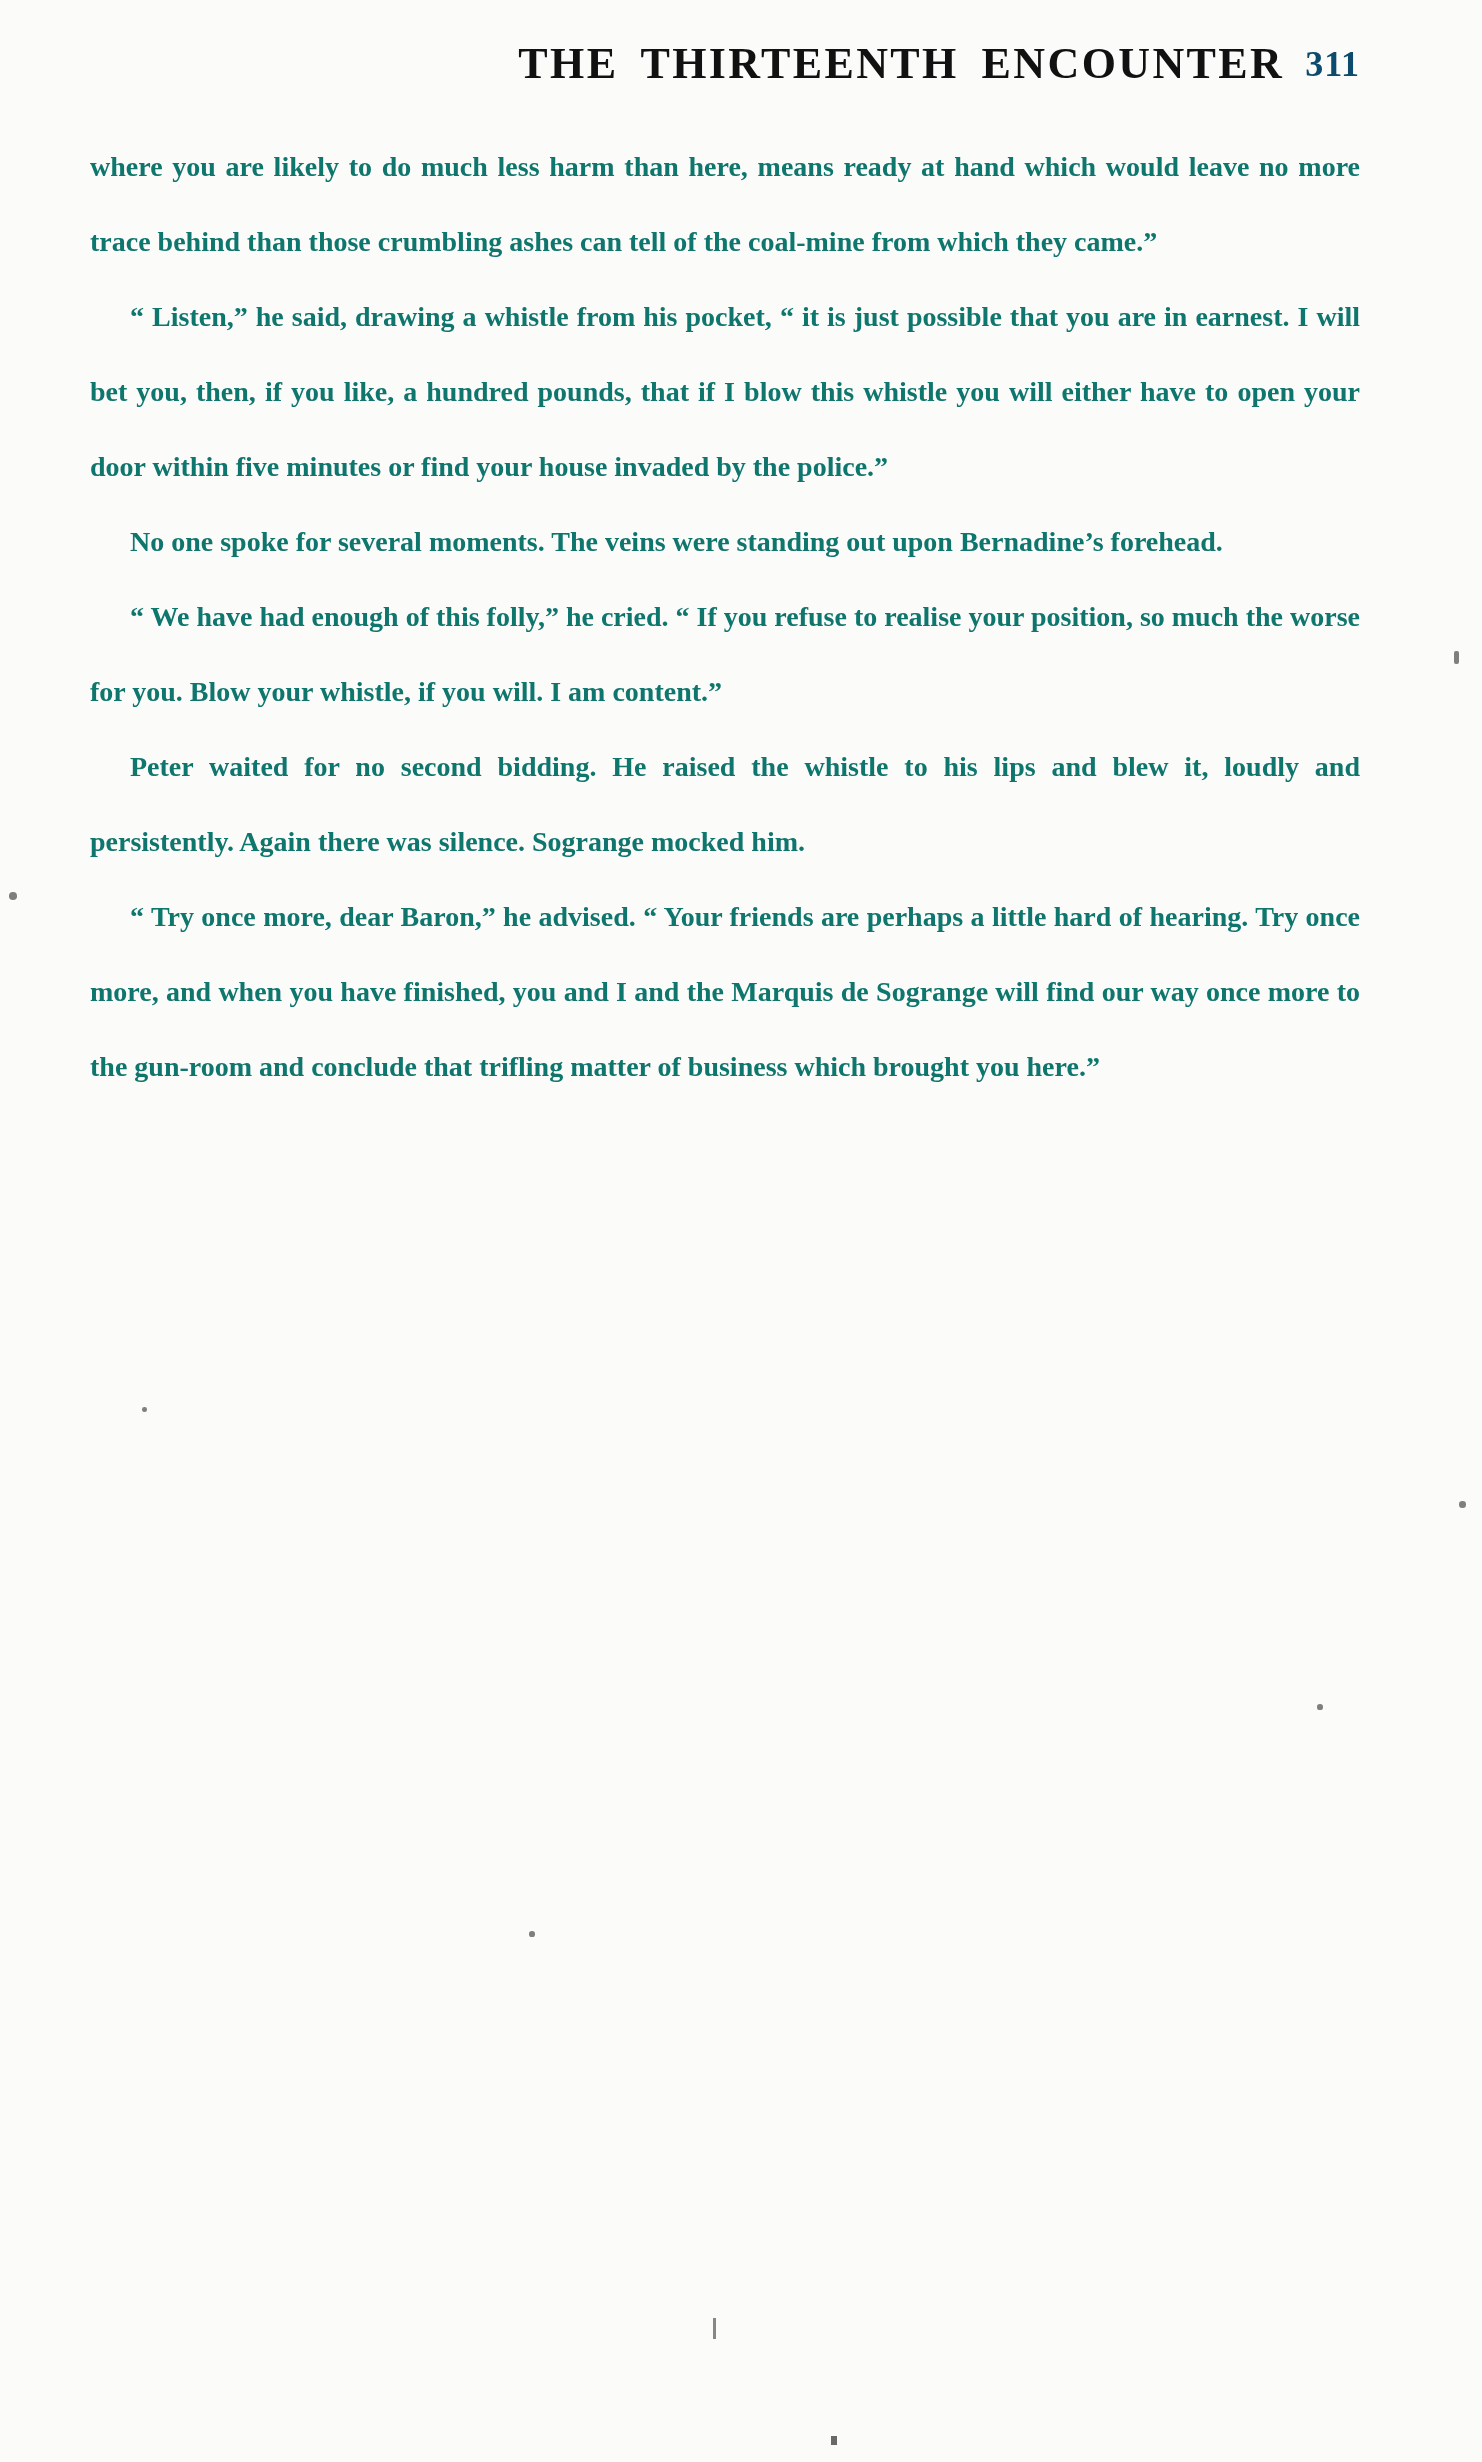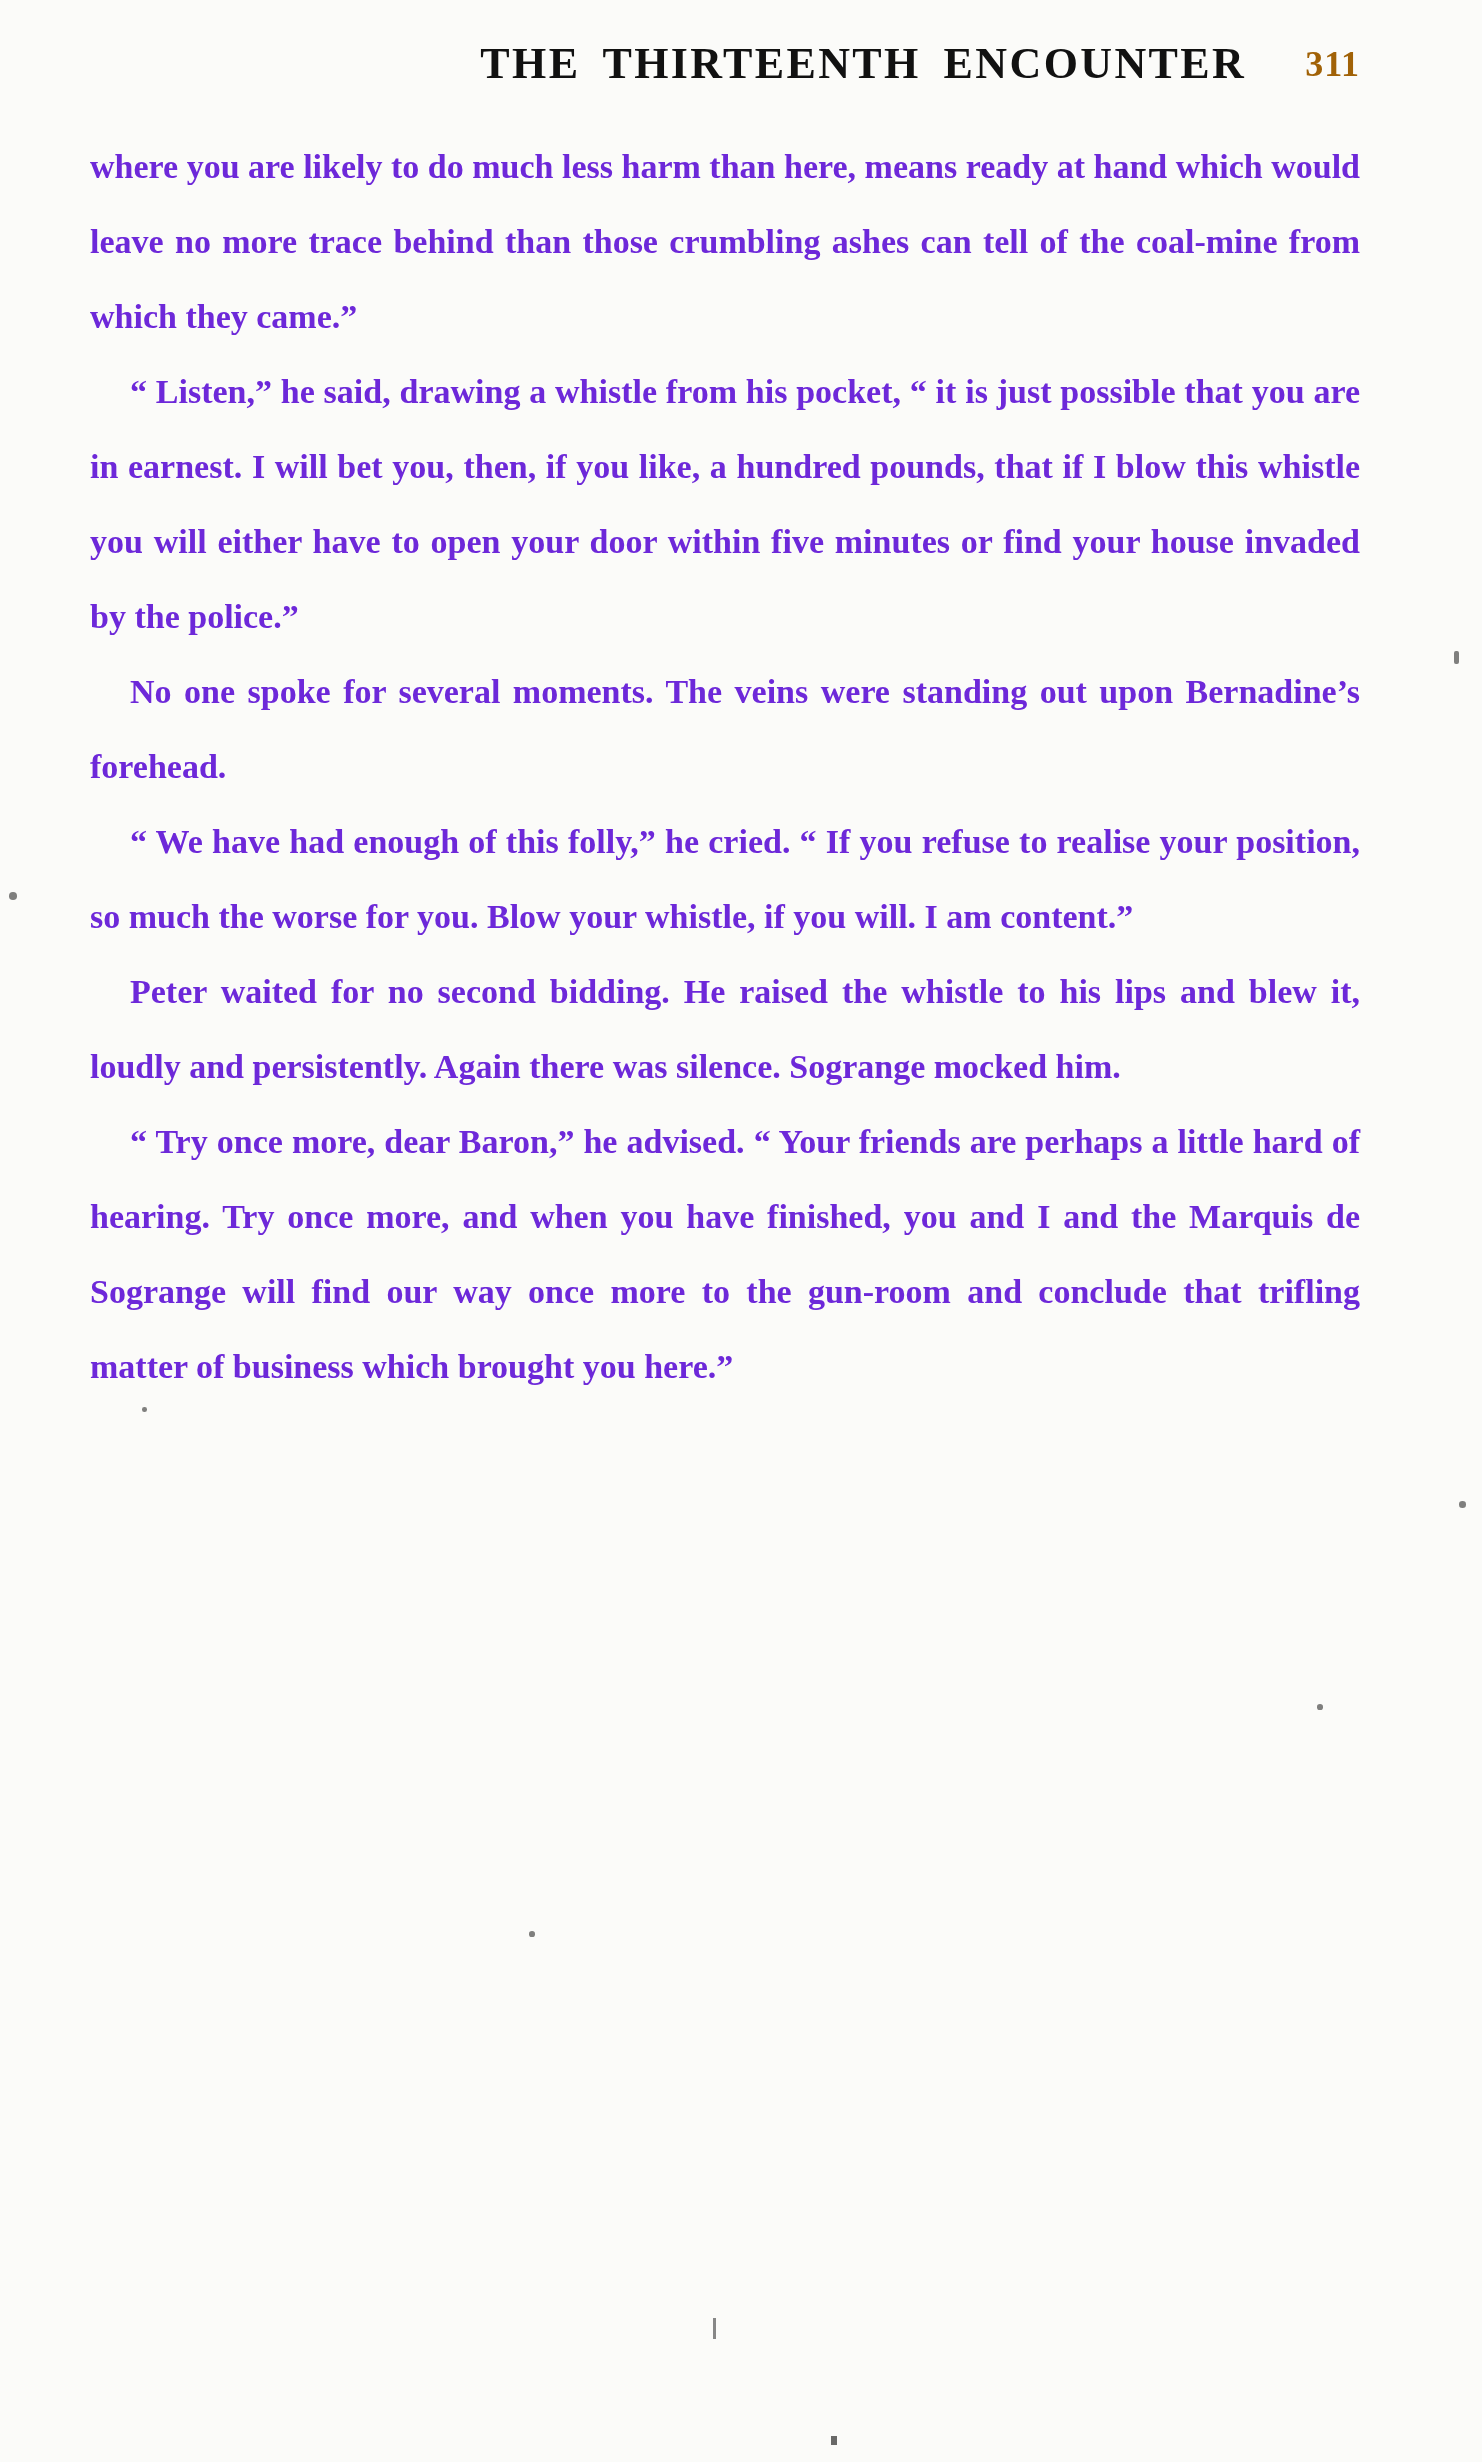--- a/index.html
+++ b/index.html
@@ -42,30 +42,30 @@
     letter-spacing: 2.4px;
     word-spacing: 9.4px;
     color: #111;
     white-space: nowrap;
   }
   .header-page-number {
     font-family: "Liberation Serif", serif;
     font-weight: bold;
     font-size: 36px;
     letter-spacing: 0.9px;
-    color: #a16207;
-    margin-left: 59px;
+    color: #0c4a6e;
+    margin-left: 21px;
     position: relative;
     top: -1.9px;
   }
   .body-text {
     font-family: "Liberation Serif", serif;
-    font-size: 34px;
+    font-size: 28px;
     line-height: 75px;
-    color: #6d28d9;
+    color: #0f766e;
     font-weight: 600;
   }
   .para {
     margin: 0;
     text-align: justify;
     text-justify: inter-word;
   }
   .para.indent {
     text-indent: 40px;
   }

